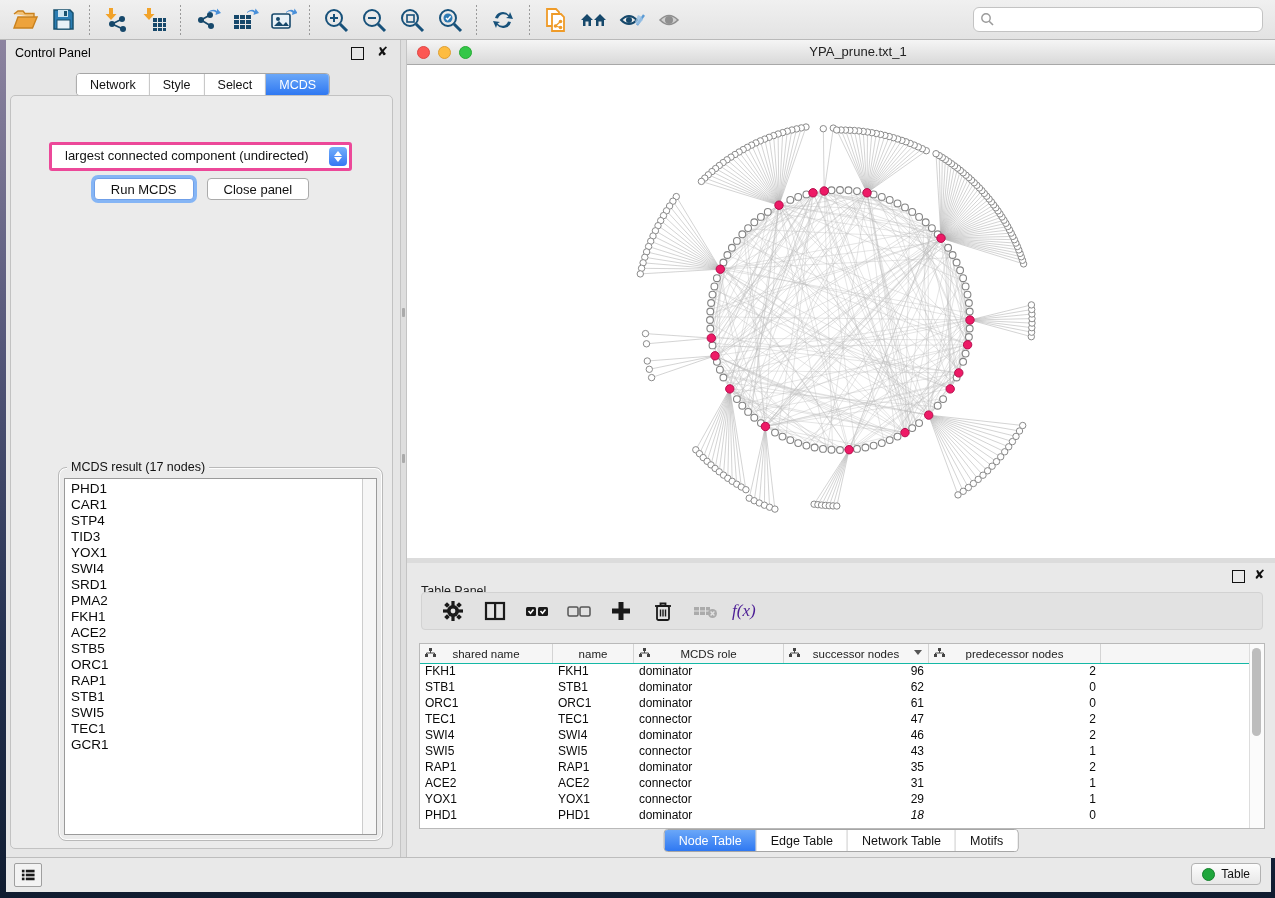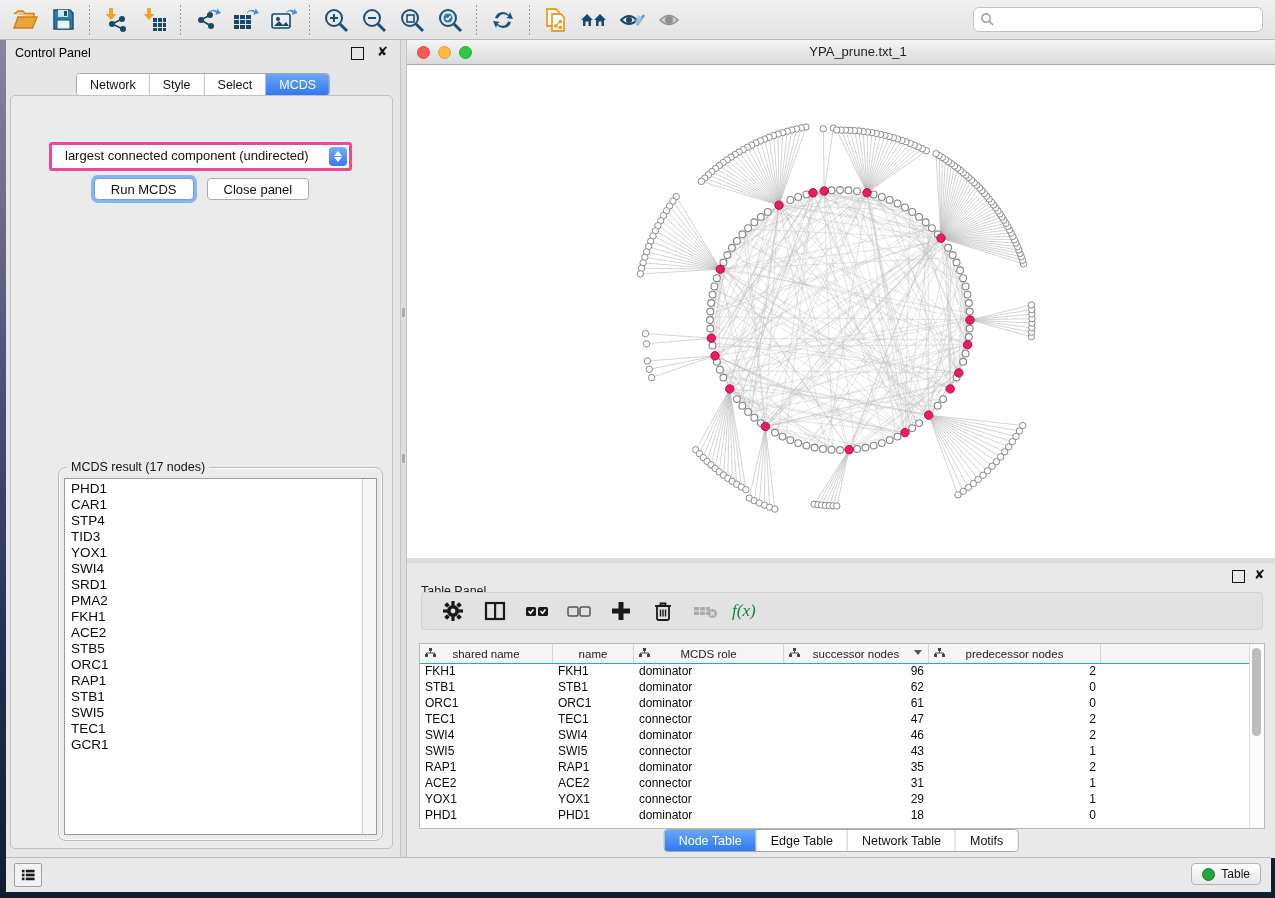--- a/index.html
+++ b/index.html
@@ -82,21 +82,21 @@
   .leafnode{fill:#fff;stroke:#8a8a8a;stroke-width:1.0;}
   .pinknode{fill:#ee1a66;stroke:#b60d4d;stroke-width:1;}
   
   #table-panel{position:absolute;left:407px;top:563px;width:868px;height:295px;background:#e9e9e9;}
   .tp-header{position:absolute;left:0;top:0;right:0;height:24px;}
   .tp-title{position:absolute;left:14px;top:6px;font-size:12.5px;color:#1c1c1c;margin-top:15px;}
   .tp-header .win-float{right:30px;} .tp-header .win-close{right:10px;}
   .tp-toolbar{position:absolute;left:14px;right:12px;top:29px;height:38px;background:#e2e2e2;
     border:1px solid #d2d2d2;border-radius:4px;display:flex;align-items:center;padding-left:10px;box-sizing:border-box;}
   .tp-toolbar .tbtn{width:38px;}
-  .fx-label{font-size:17px;color:#15803d;font-family:"Liberation Serif","DejaVu Serif",serif;font-style:italic;margin-left:6px;}
+  .fx-label{font-size:17px;color:#4c1d95;font-family:"Liberation Serif","DejaVu Serif",serif;font-style:italic;margin-left:6px;}
   .tp-table{position:absolute;left:12px;right:10px;top:80px;height:186px;background:#fff;border:1px solid #b9b9b9;box-sizing:border-box;}
   .tp-thead{position:absolute;left:0;top:0;right:14px;height:19px;background:#f6f6f6;
     border-bottom:1px solid #14b8a6;display:flex;}
   .th{position:relative;border-right:1px solid #d4d4d4;display:flex;align-items:center;justify-content:center;
     font-size:11.5px;color:#222;box-sizing:border-box;cursor:pointer;}
   .th .colicon{position:absolute;left:5px;top:4px;}
   .th .chev{position:absolute;right:6px;top:6px;width:0;height:0;
     border-left:4px solid transparent;border-right:4px solid transparent;border-top:5px solid #555;}
   .th.filler{flex:1;border-right:none;cursor:default;}
   .tp-tbody{position:absolute;left:0;top:19px;right:14px;bottom:0;}
@@ -1236,21 +1236,21 @@
             <div class="td" style="width: 133px;">YOX1</div>
             <div class="td" style="width: 81px;">YOX1</div>
             <div class="td" style="width: 150px;">connector</div>
             <div class="td num" style="width: 145px;">29</div>
             <div class="td num" style="width: 172px;">1</div>
           </div>
           <div class="tr">
             <div class="td" style="width: 133px;">PHD1</div>
             <div class="td" style="width: 81px;">PHD1</div>
             <div class="td" style="width: 150px;">dominator</div>
-            <div class="td num" style="width: 145px;">18</div>
+            <div class="td num" style="width: 145px; font-style: italic;">18</div>
             <div class="td num" style="width: 172px;">0</div>
           </div>
         </div>
       <div class="tp-vscroll">
         <div class="thumb"></div>
       </div>
     </div>
     <div id="tp-tabs" class="seg">
         <button class="segbtn sel">Node Table</button>
         <button class="segbtn">Edge Table</button>

